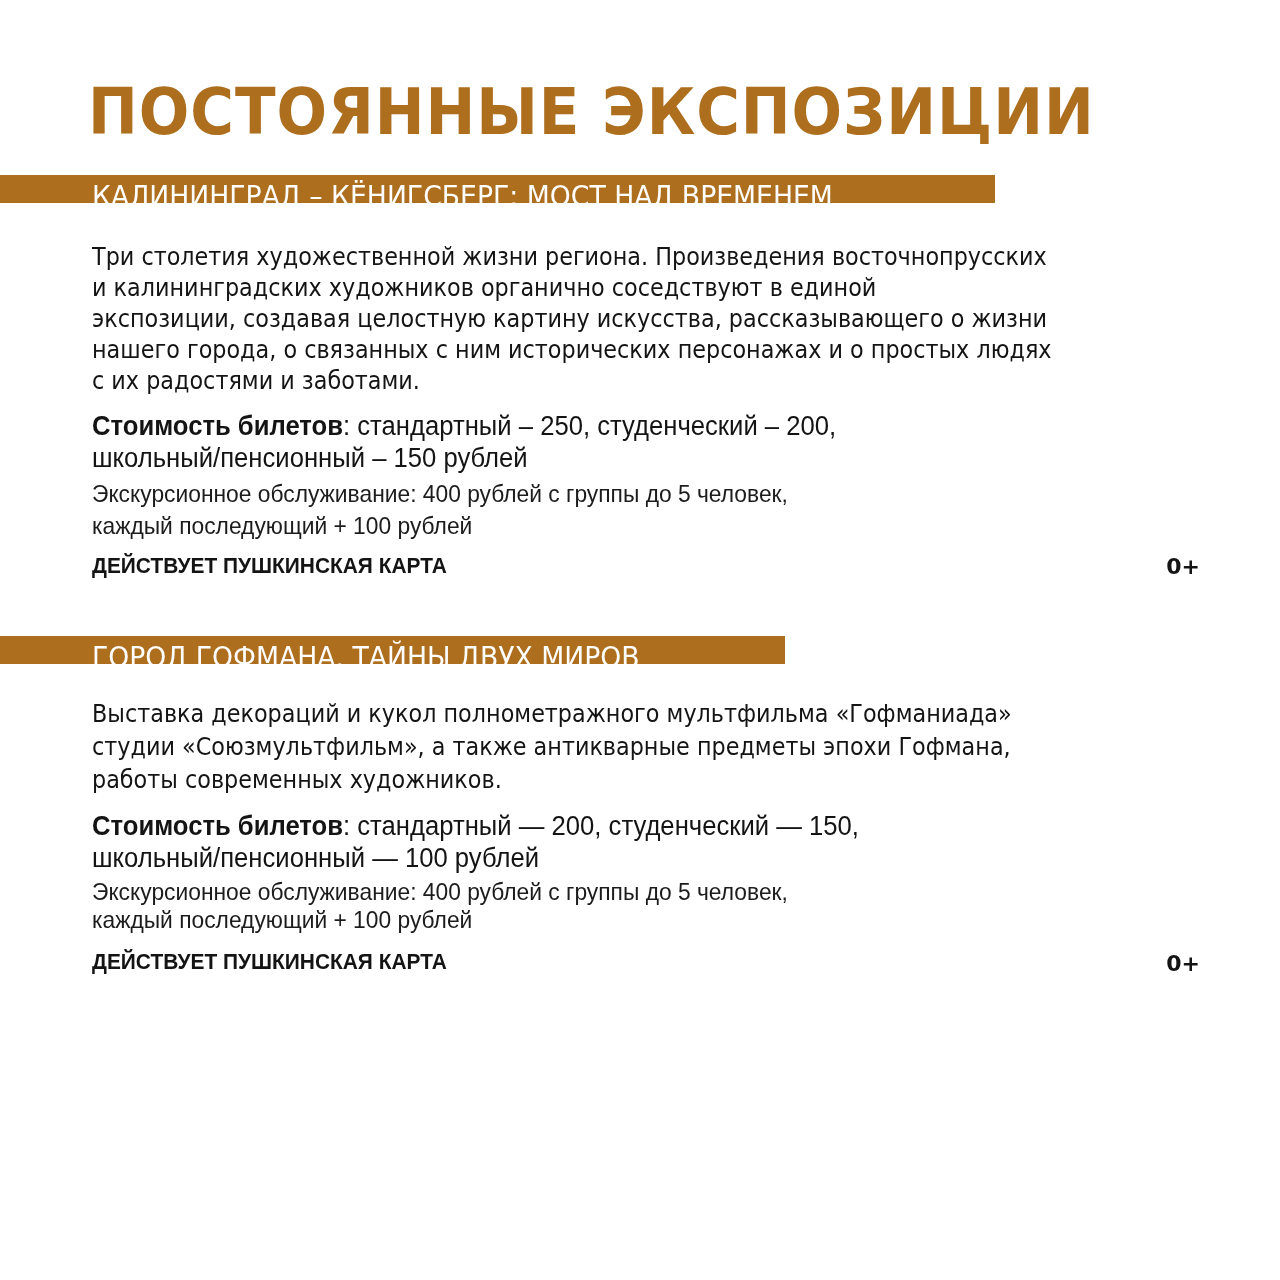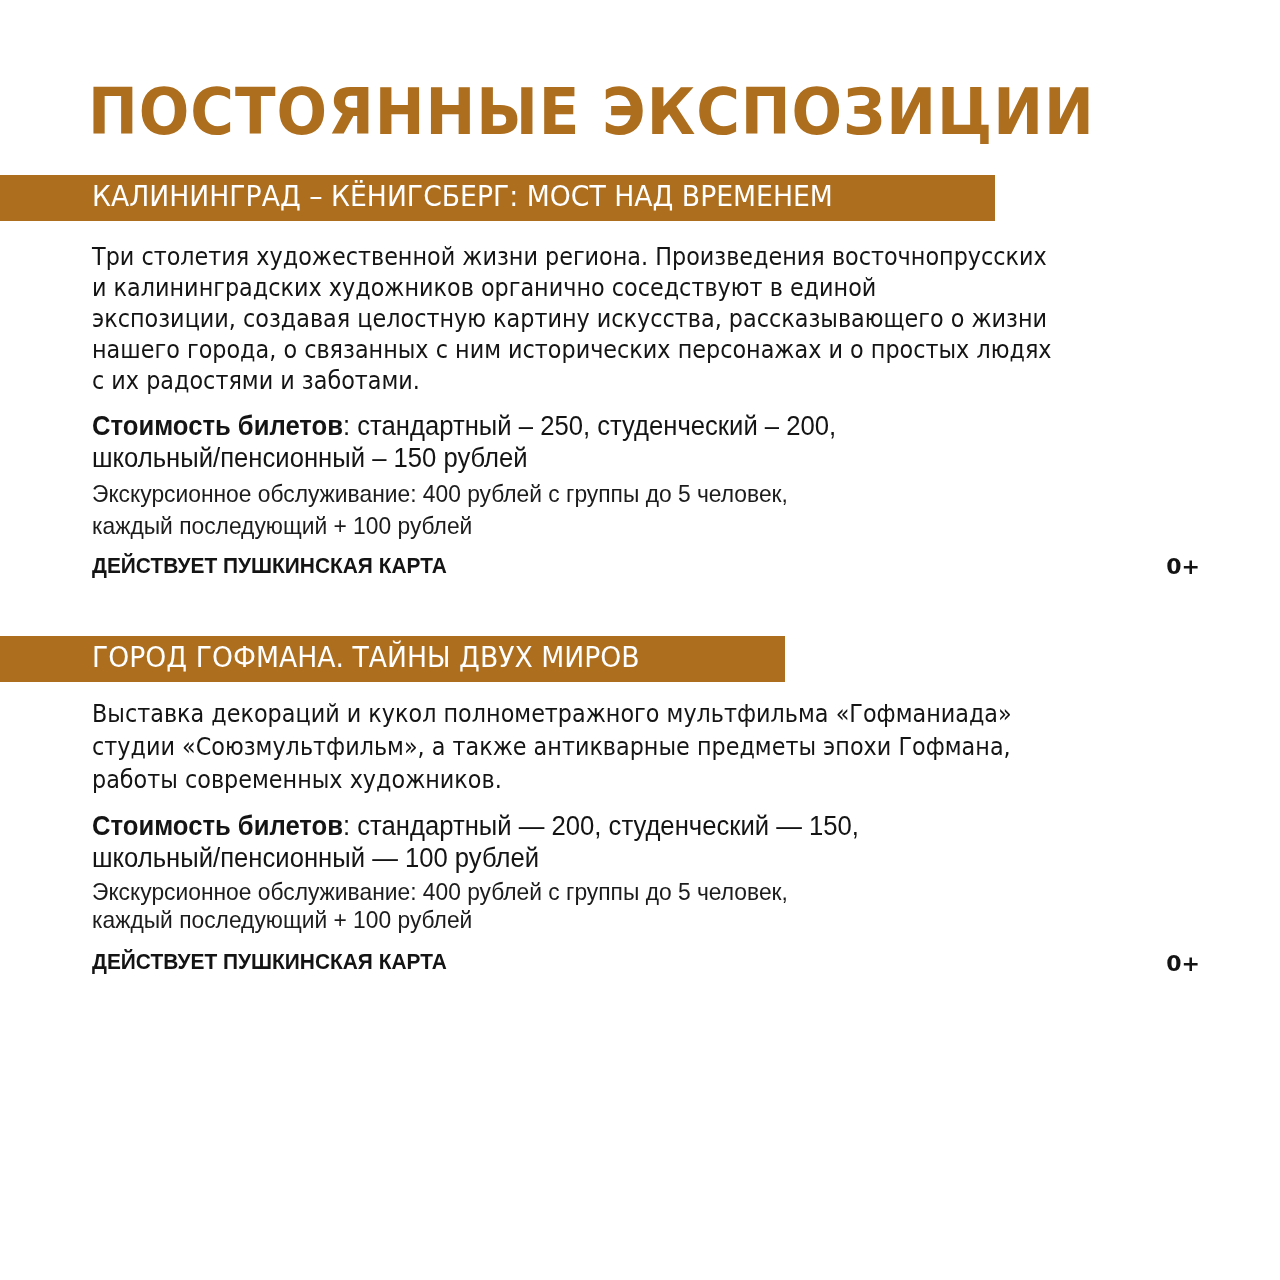--- a/index.html
+++ b/index.html
@@ -26,21 +26,21 @@
       line-height: 84px;
       letter-spacing: 1px;
       color: #AD6E1E;
       white-space: nowrap;
       transform: scaleX(0.93);
       transform-origin: left center;
     }
     .section-bar {
       position: absolute;
       left: 0;
-      height: 46px;
+      height: 28px;
       background: #AD6E1E;
     }
     .section-bar .bar-text {
       position: absolute;
       left: 92px;
       top: 0;
       line-height: 43px;
       font-family: "DejaVu Sans", sans-serif;
       font-size: 29px;
       color: #ffffff;

